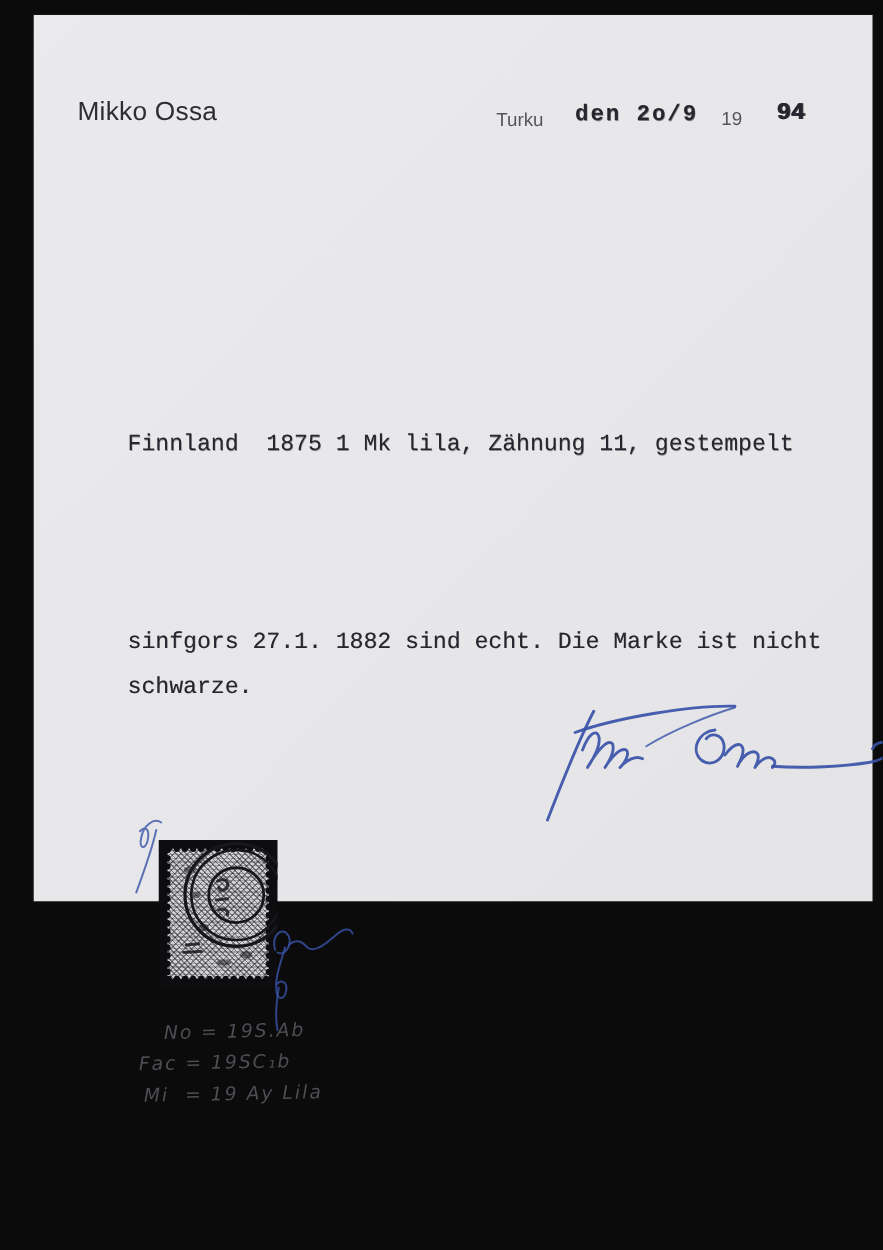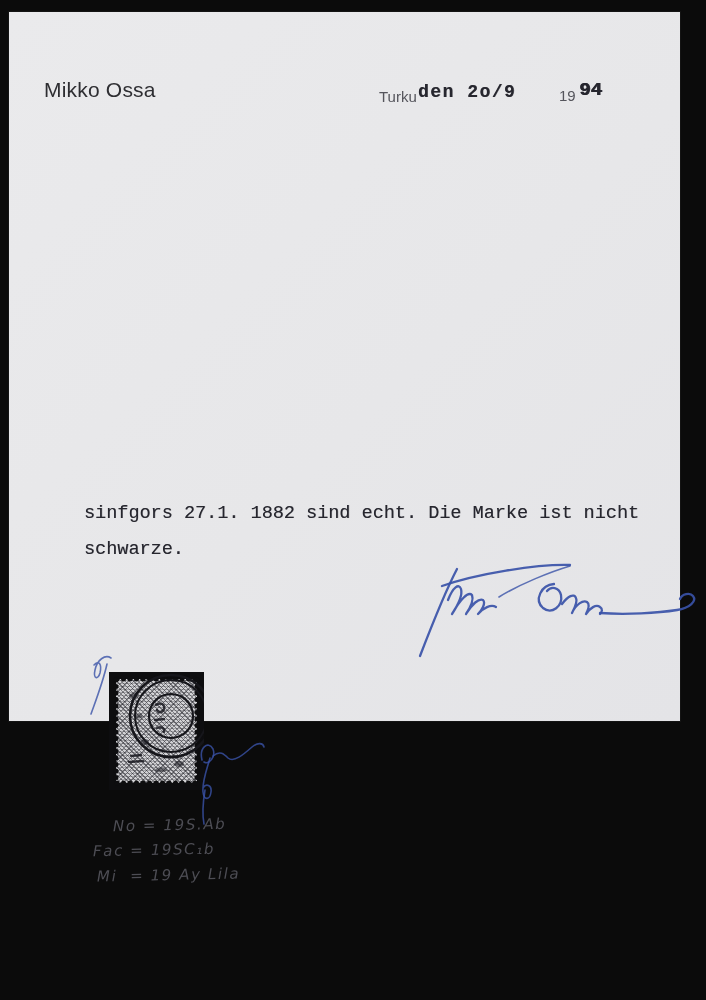--- a/index.html
+++ b/index.html
@@ -4,33 +4,33 @@
 <style>
   * { margin:0; padding:0; box-sizing:border-box; }
   html,body { width:706px; height:1000px; }
   body {
     position:relative;
     background:#0b0b0b;
     font-family:"Liberation Sans", sans-serif;
     overflow:hidden;
   }
   .paper {
-    position:absolute; left:9px; top:12px; width:671px; height:709px;
+    position:absolute; left:27px; top:12px; width:671px; height:709px;
     background:linear-gradient(135deg,#eaeaec 0%,#e7e7e9 55%,#e4e4e7 100%);
     box-shadow:0 0 0 1px rgba(255,255,255,.04);
   }
   
   .letterhead { position:absolute; left:35px; top:66px; color:#333337; }
   .lh-name { font-size:21px; letter-spacing:.2px; color:#2e2e32; }
   .lh-addr { margin-top:8px; font-size:15px; line-height:22px; color:#424247; }
   
   .print-text { position:absolute; color:#55555c; font-size:15px; }
   .typed { font-family:"Liberation Mono","DejaVu Sans Mono",monospace;
            color:#26262e; font-weight:bold;
-           text-shadow:.4px .4px 0 rgba(38,38,46,.55); }
+           text-shadow:.4px .4px 0 rgba(38,38,46,.55);margin-left:24px; }
   .date-typed { position:absolute; left:409px; top:70px; font-size:18px; letter-spacing:1.5px; }
   .year-typed { position:absolute; left:570px; top:67px; font-size:19px;
                 text-shadow:1.1px 0 0 rgba(30,30,40,.85), .4px .4px 0 rgba(38,38,46,.6); }
   
   .title {
     position:absolute; left:192px; top:237px;
     font-family:"Liberation Mono","DejaVu Sans Mono",monospace;
     font-size:19px; font-weight:bold; letter-spacing:12px;
     color:#26262e; text-shadow:.4px .4px 0 rgba(38,38,46,.5);
     white-space:pre;
@@ -83,20 +83,21 @@
     <div class="lh-addr">
     </div>
   </div>
 
   <span class="print-text" style="left:370px; top:76px;">Turku</span>
   <span class="typed date-typed">den 2o/9</span>
   <span class="print-text" style="left:550px; top:75px;">19</span>
   <span class="typed year-typed">94</span>
 
 
+  <div class="tw-line subject">Finnland  1875 1 Mk lila, Zähnung 11, gestempelt</div>
 
   <div class="tw-line b2">sinfgors 27.1. 1882 sind echt. Die Marke ist nicht</div>
   <div class="tw-line b3">schwarze.</div>
 
   <svg class="sig-svg" width="305" height="120" viewBox="0 0 305 120">
     <path class="ink" d="M16,100 C26,74 42,34 53,13"></path>
     <path class="ink" d="M38,30 C72,18 132,8 166,9"></path>
     <path class="ink ink-thin" d="M166,10 C146,16 116,28 95,41"></path>
     <path class="ink" d="M44,44 C49,31 55,27 57,33 C59,40 52,52 48,58 C56,44 64,35 68,39 C70,44 66,52 62,58 C68,48 75,42 79,44 C82,47 78,54 74,58 C79,52 87,48 92,51"></path>
     <path class="ink" d="M150,28 C137,29 130,44 139,52 C148,59 159,50 157,39 C155,31 147,30 143,35"></path>

